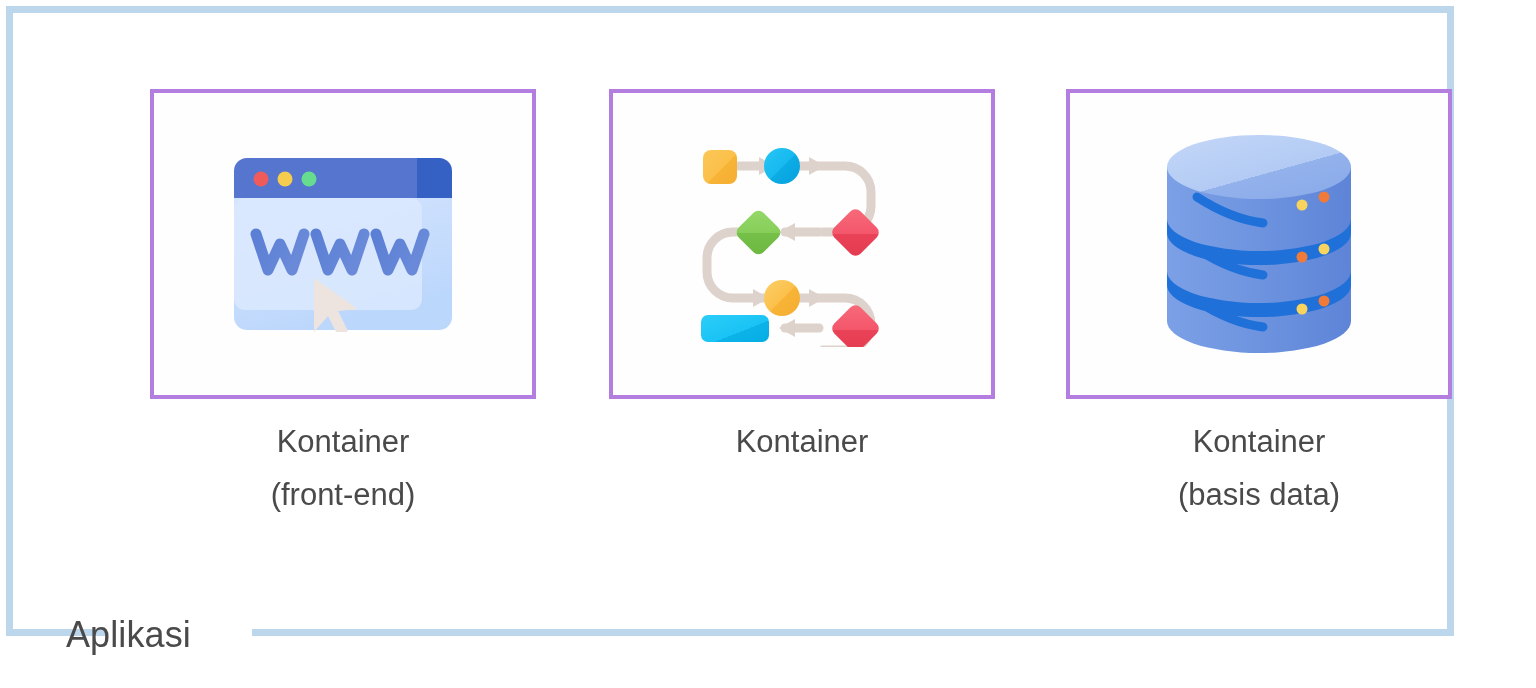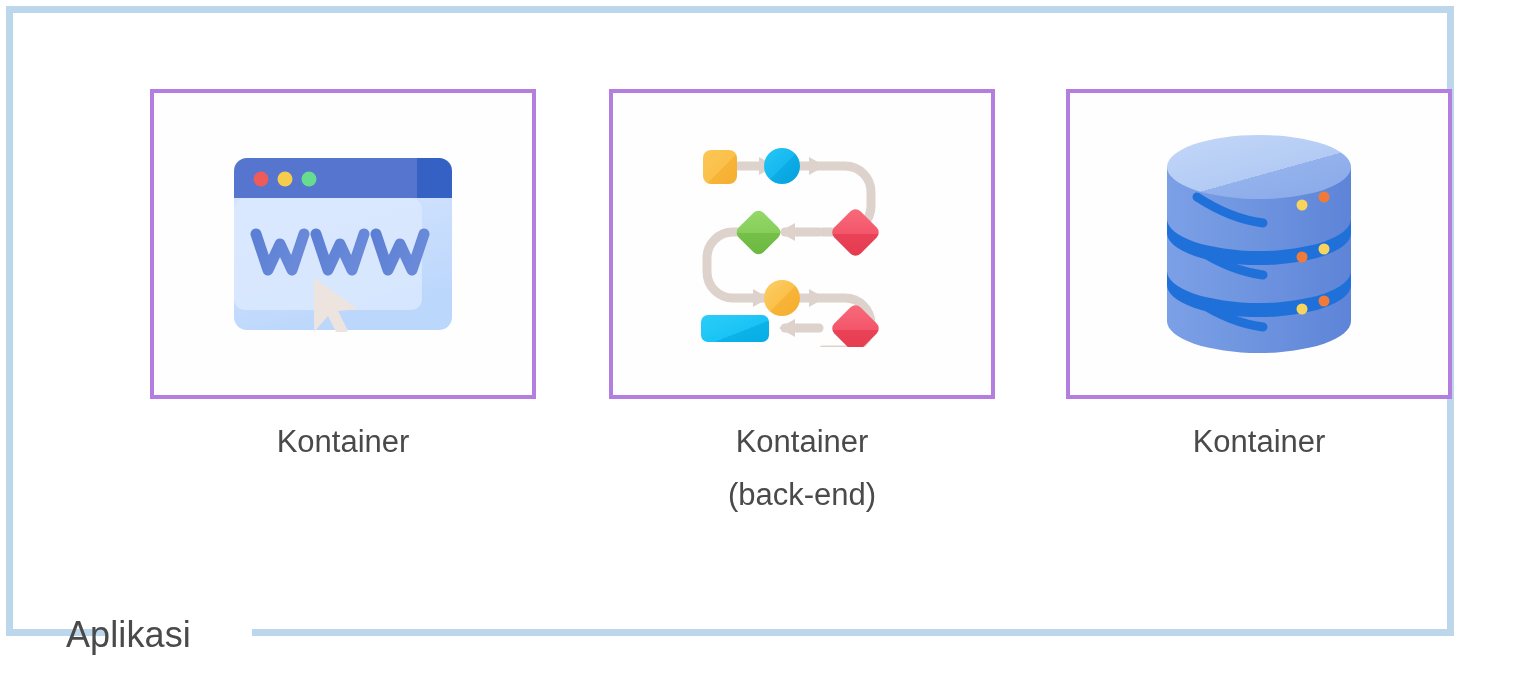--- a/index.html
+++ b/index.html
@@ -148,20 +148,21 @@
           <path d="M24 78 L36 114 L48 88 L60 114 L72 78"></path>
           <path d="M84 78 L96 114 L108 88 L120 114 L132 78"></path>
           <path d="M144 78 L156 114 L168 88 L180 114 L192 78"></path>
         </g>
 
         <path d="M82 122 L82 176 L96 160 L106 180 L116 175 L106 155 L126 153 Z" fill="#ede4e0"></path>
       </svg>
     </div>
     <div class="card-caption">
       <span class="cap-line">Kontainer</span>
+      <span class="cap-line">(front-end)</span>
     </div>
   </div>
 
   <div class="container-card c1">
     <div class="card-box">
       <svg class="flow-icon" viewBox="0 0 210 205">
         <defs>
           <linearGradient id="gOrange" x1="0" y1="0" x2="1" y2="1">
             <stop offset="0%" stop-color="#fbc657"></stop>
               <stop offset="55%" stop-color="#fbc04a"></stop>
@@ -228,21 +229,20 @@
         <circle cx="85" cy="24" r="18" fill="url(#gCyan)"></circle>
         <rect x="140" y="72" width="37" height="37" rx="7" transform="rotate(45 158.5 90.5)" fill="url(#gRed)"></rect>
         <rect x="44" y="73" width="35" height="35" rx="7" transform="rotate(45 61.5 90.5)" fill="url(#gGreen)"></rect>
         <circle cx="85" cy="156" r="18" fill="url(#gYellow)"></circle>
         <rect x="140" y="168" width="37" height="37" rx="7" transform="rotate(45 158.5 186.5)" fill="url(#gRed)"></rect>
         <rect x="4" y="173" width="68" height="27" rx="7" fill="url(#gBlue)"></rect>
       </svg>
     </div>
     <div class="card-caption">
       <span class="cap-line">Kontainer</span>
-      <span class="cap-line">(back-end)</span>
     </div>
   </div>
 
   <div class="container-card c2">
     <div class="card-box">
       <svg class="db-icon" viewBox="0 0 196 218">
         <defs>
           <linearGradient id="dbBody" x1="0" y1="0" x2="1" y2="0">
             <stop offset="0%" stop-color="#7ba0e6"></stop>
             <stop offset="45%" stop-color="#6f95e0"></stop>
@@ -272,16 +272,17 @@
         <circle cx="141" cy="70" r="5.5" fill="#f8d45e"></circle>
         <circle cx="163" cy="62" r="5.5" fill="#f07a3a"></circle>
         <circle cx="141" cy="122" r="5.5" fill="#f07a3a"></circle>
         <circle cx="163" cy="114" r="5.5" fill="#f8d45e"></circle>
         <circle cx="141" cy="174" r="5.5" fill="#f8d45e"></circle>
         <circle cx="163" cy="166" r="5.5" fill="#f07a3a"></circle>
       </svg>
     </div>
     <div class="card-caption">
       <span class="cap-line">Kontainer</span>
+      <span class="cap-line">(basis data)</span>
     </div>
   </div>
 
 </div>
 
 </body></html>

